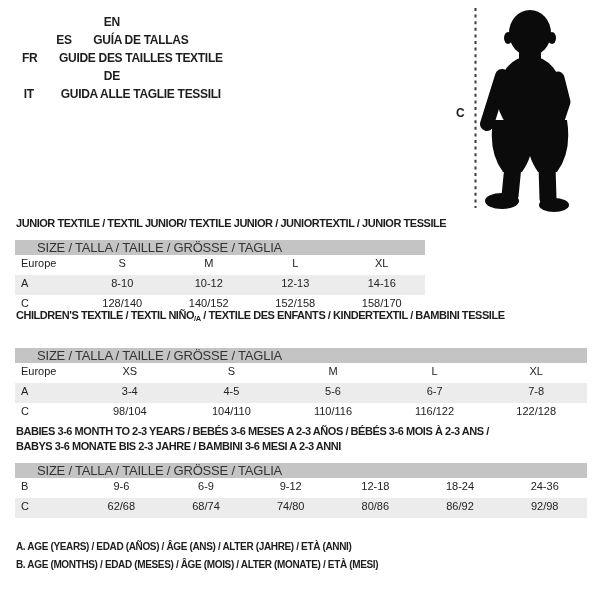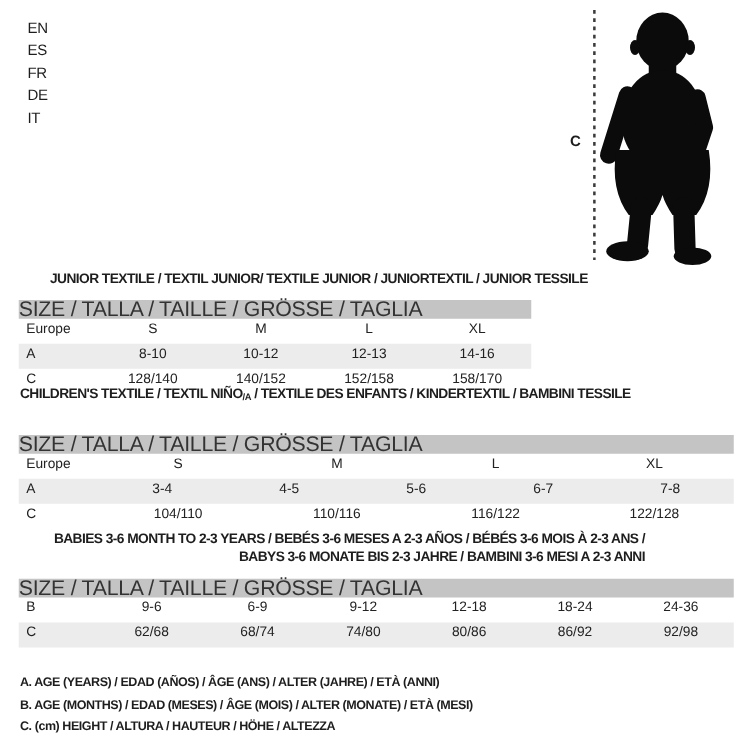--- a/index.html
+++ b/index.html
@@ -5,67 +5,70 @@
   html,body{margin:0;padding:0;}
   body{
     width:600px;height:600px;background:#ffffff;position:relative;overflow:hidden;
     font-family:"Liberation Sans",sans-serif;color:#1d1d1d;
     -webkit-font-smoothing:antialiased;
   }
   .abs{position:absolute;}
 
   
   .langs{left:22px;top:13px;}
-  .lang-row{display:flex;font-weight:normal;font-size:12px;line-height:18px;letter-spacing:-0.3px;justify-content:center;}
+  .lang-row{display:flex;font-weight:bold;font-size:12px;line-height:18px;letter-spacing:-0.3px;justify-content:center;}
   .lang-code{width:37px;}
 
   
   .fig{left:440px;top:0;width:160px;height:220px;}
   .measure-label{left:456px;top:106px;font-weight:bold;font-size:12px;}
 
   
   .sec-title{position:absolute;left:16px;font-weight:bold;font-size:11px;letter-spacing:-0.45px;line-height:15px;white-space:nowrap;}
   .sec-title sub{font-size:7.5px;vertical-align:-2px;}
-  .title-junior{top:216px;margin-left:24px;}
+  .title-junior{top:216px;}
   .title-children{top:308px;}
-  .title-babies{top:424px;white-space:normal;width:500px;text-align:right;}
+  .title-babies{top:424px;white-space:normal;width:500px;}
 
   
   .size-table{position:absolute;left:15px;}
   .junior-table{top:240px;width:410px;}
   .children-table{top:348px;width:572px;}
   .babies-table{top:463px;width:572px;}
-  .size-header{background:#c4c4c4;height:15px;line-height:15px;padding-left:0;
-    font-size:17px;letter-spacing:-0.2px;color:#333333;}
+  .size-header{background:#c4c4c4;height:15px;line-height:15px;padding-left:22px;
+    font-size:13px;letter-spacing:-0.2px;color:#333333;}
   .trow{display:flex;height:20px;line-height:16px;font-size:11px;color:#222222;}
   .trow.alt{background:#ececec;}
   .tcell-label{width:58px;padding-left:6px;text-align:left;}
   .tcell{flex:1;text-align:center;}
 
   
   .legend{left:16px;top:538px;font-weight:bold;font-size:10px;line-height:17.5px;letter-spacing:-0.35px;}
 </style>
 </head>
 <body>
 
 <div class="abs langs">
   <div class="lang-row">
     <span class="lang-code">EN</span>
   </div>
   <div class="lang-row">
     <span class="lang-code">ES</span>
+    <span class="lang-label">GUÍA DE TALLAS</span>
   </div>
   <div class="lang-row">
     <span class="lang-code">FR</span>
+    <span class="lang-label">GUIDE DES TAILLES TEXTILE</span>
   </div>
   <div class="lang-row">
     <span class="lang-code">DE</span>
   </div>
   <div class="lang-row">
     <span class="lang-code">IT</span>
+    <span class="lang-label">GUIDA ALLE TAGLIE TESSILI</span>
   </div>
 </div>
 
 <svg class="abs fig" viewBox="0 0 160 220" width="160" height="220">
   <g fill="none">
     <line x1="35.5" y1="8" x2="35.5" y2="208" stroke="#3a3a3a" stroke-width="2" stroke-dasharray="3 3.6"></line>
   </g>
   <g fill="#0b0b0b" stroke="none">
     <ellipse cx="90" cy="33" rx="21" ry="23"></ellipse>
     <ellipse cx="68" cy="38" rx="4" ry="6"></ellipse>
@@ -107,35 +110,37 @@
     <span class="tcell">152/158</span>
     <span class="tcell">158/170</span>
   </div>
 </div>
 
 <div class="sec-title title-children"><span>CHILDREN'S TEXTILE / TEXTIL NIÑO</span><sub>/A</sub><span> / TEXTILE DES ENFANTS / KINDERTEXTIL / BAMBINI TESSILE</span></div>
 <div class="size-table children-table">
   <div class="size-header">SIZE / TALLA / TAILLE / GRÖSSE / TAGLIA</div>
   <div class="trow">
     <span class="tcell-label">Europe</span>
+    <span class="tcell">XS</span>
     <span class="tcell">S</span>
     <span class="tcell">M</span>
     <span class="tcell">L</span>
     <span class="tcell">XL</span>
   </div>
   <div class="trow alt">
     <span class="tcell-label">A</span>
     <span class="tcell">3-4</span>
     <span class="tcell">4-5</span>
     <span class="tcell">5-6</span>
     <span class="tcell">6-7</span>
     <span class="tcell">7-8</span>
   </div>
   <div class="trow">
     <span class="tcell-label">C</span>
+    <span class="tcell">98/104</span>
     <span class="tcell">104/110</span>
     <span class="tcell">110/116</span>
     <span class="tcell">116/122</span>
     <span class="tcell">122/128</span>
   </div>
 </div>
 
 <div class="sec-title title-babies">
   <div>BABIES 3-6 MONTH TO 2-3 YEARS / BEBÉS 3-6 MESES A 2-3 AÑOS / BÉBÉS 3-6 MOIS À 2-3 ANS /</div>
   <div>BABYS 3-6 MONATE BIS 2-3 JAHRE / BAMBINI 3-6 MESI A 2-3 ANNI</div>
@@ -158,14 +163,13 @@
     <span class="tcell">74/80</span>
     <span class="tcell">80/86</span>
     <span class="tcell">86/92</span>
     <span class="tcell">92/98</span>
   </div>
 </div>
 
 <div class="abs legend">
   <div>A. AGE (YEARS) / EDAD (AÑOS) / ÂGE (ANS) / ALTER (JAHRE) / ETÀ (ANNI)</div>
   <div>B. AGE (MONTHS) / EDAD (MESES) / ÂGE (MOIS) / ALTER (MONATE) / ETÀ (MESI)</div>
-  <div>C. (cm) HEIGHT / ALTURA / HAUTEUR / HÖHE / ALTEZZA</div>
 </div>
 
 </body></html>

